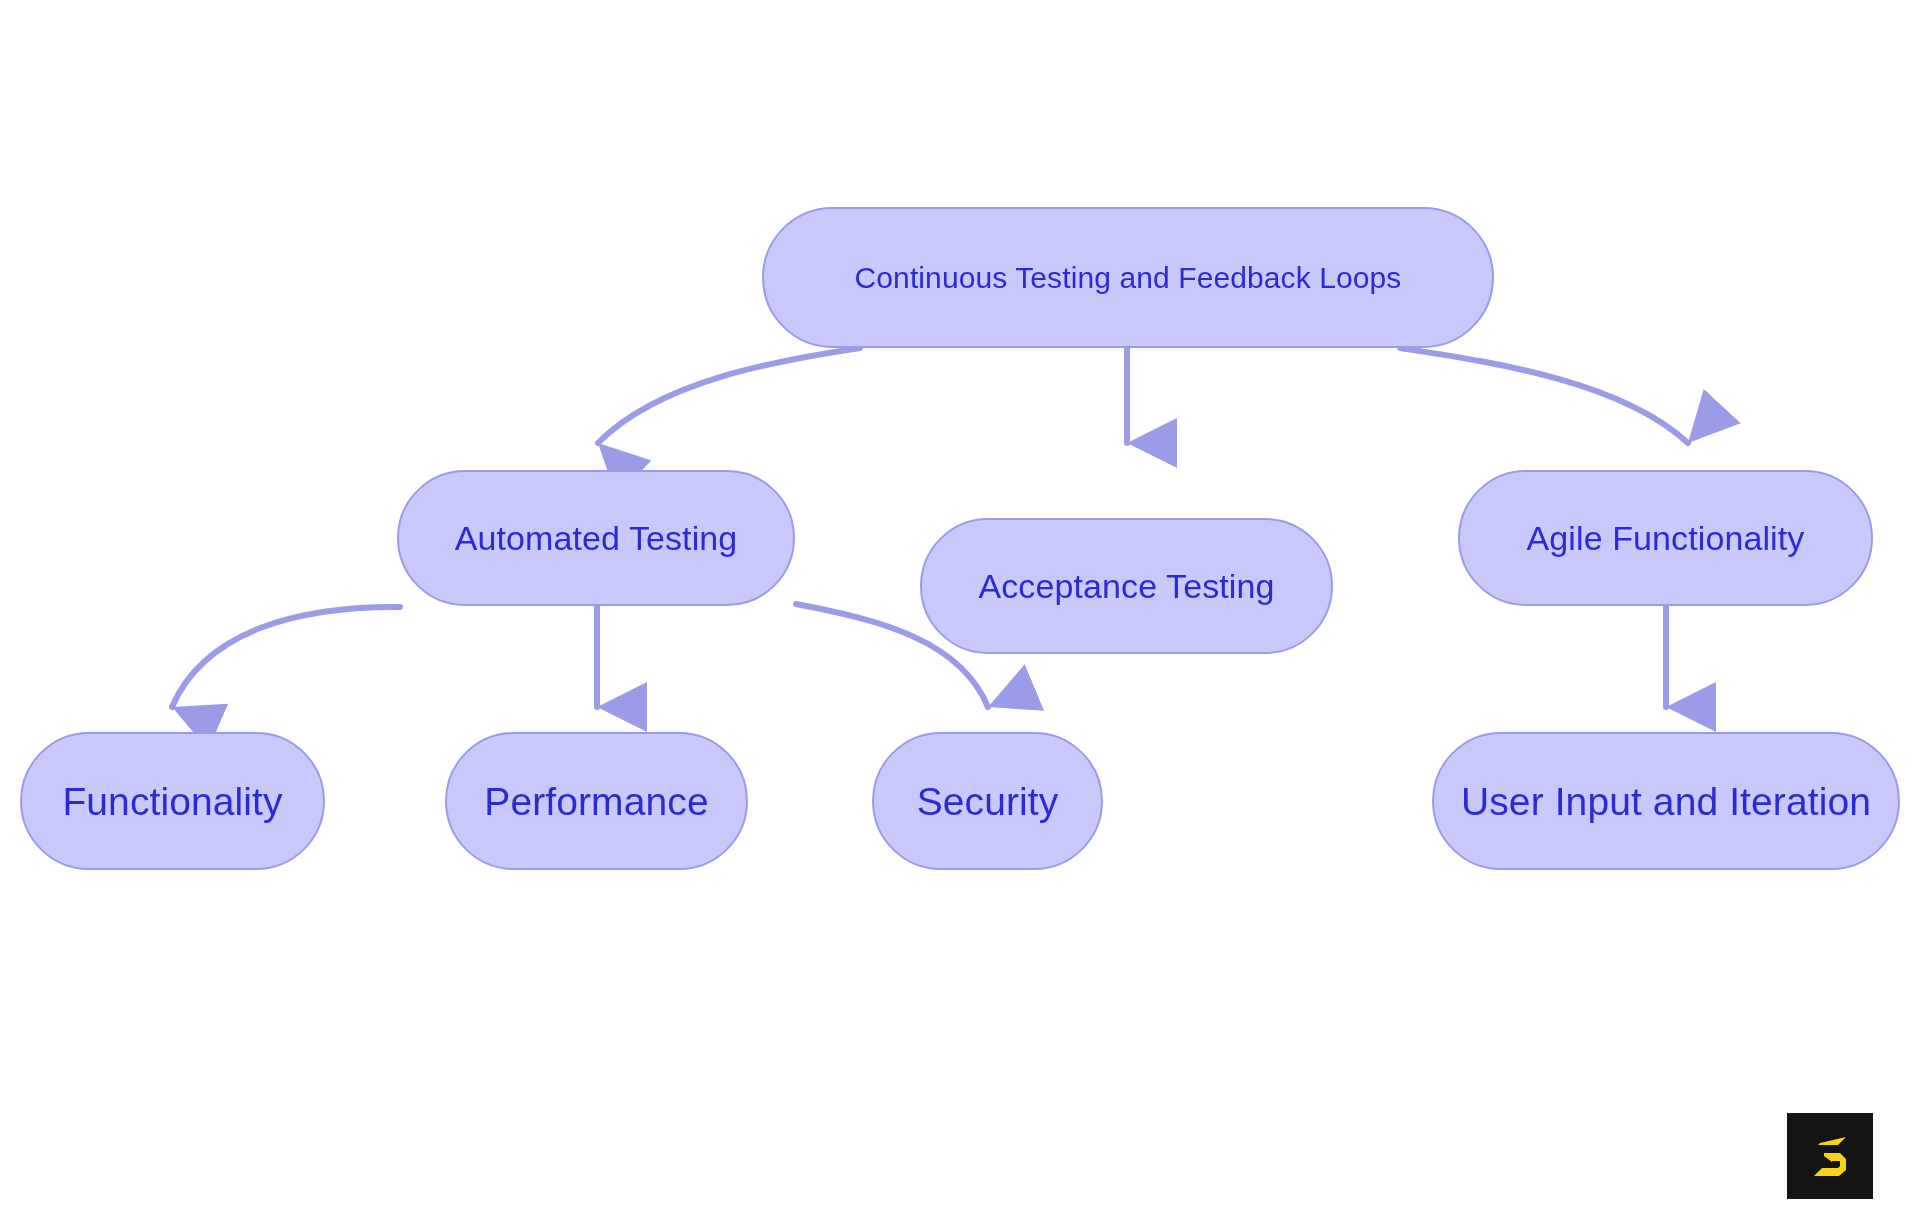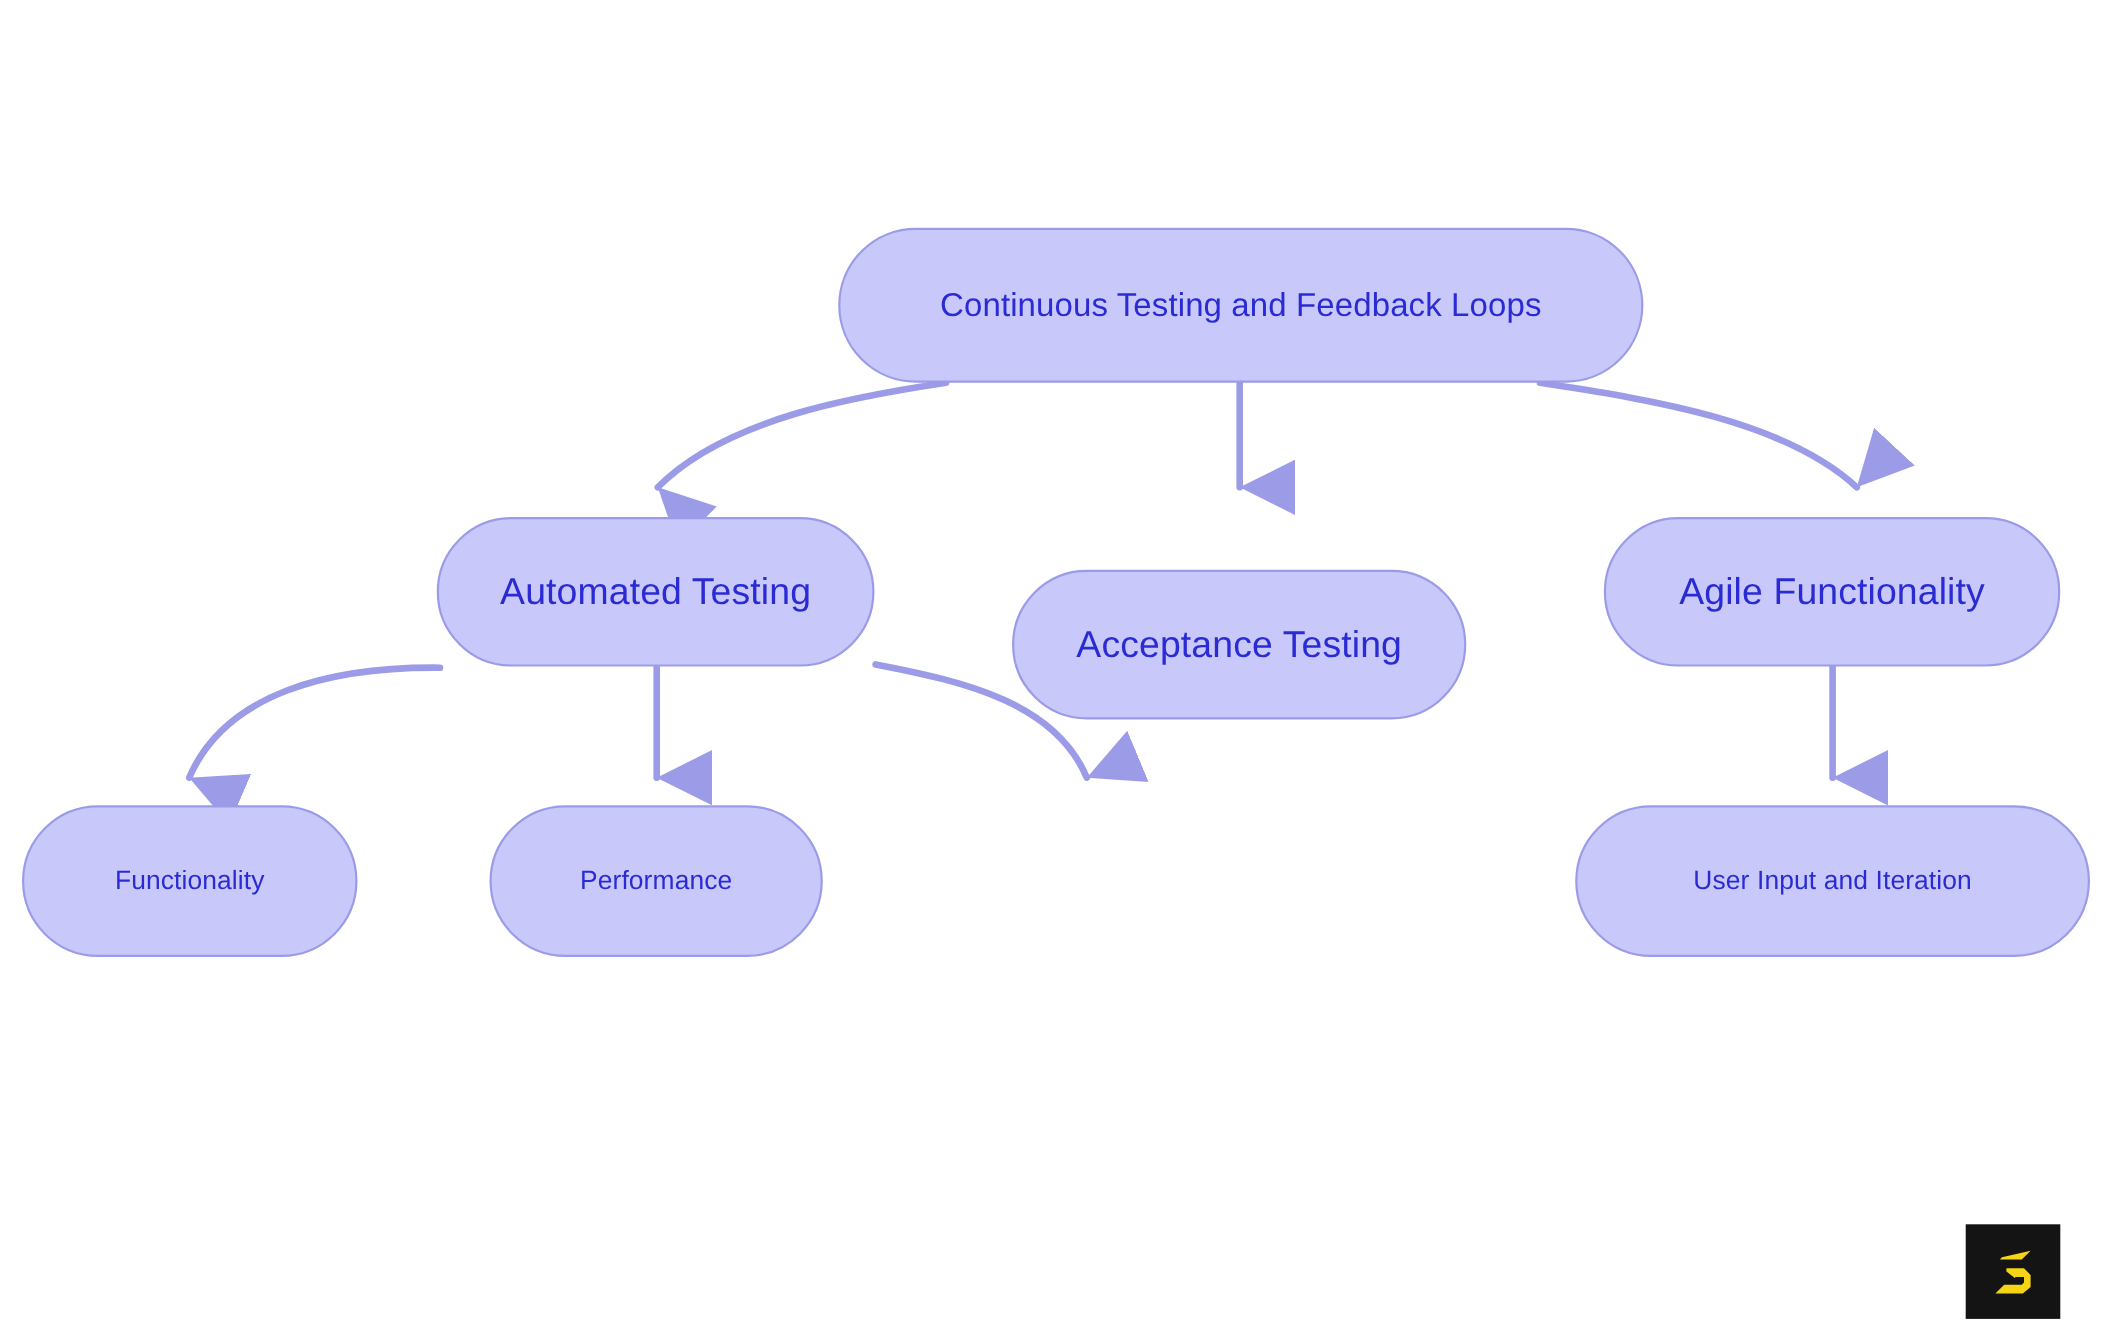--- a/index.html
+++ b/index.html
@@ -54,21 +54,21 @@
   .node-automated-testing   { left: 397px;  top: 470px; width: 398px; }
   .node-acceptance-testing  { left: 920px;  top: 470px; width: 413px; margin-top: 48px; }
   .node-agile-methodologies { left: 1458px; top: 470px; width: 415px; }
   .node-l2 .label { font-size: 34px; }
 
   .node-l3 { height: 138px; }
   .node-functionality        { left: 20px;   top: 732px; width: 305px; }
   .node-performance          { left: 445px;  top: 732px; width: 303px; }
   .node-security             { left: 872px;  top: 732px; width: 231px; }
   .node-user-input-iteration { left: 1432px; top: 732px; width: 468px; }
-  .node-l3 .label { font-size: 24px; }
+  .node-l3 .label { font-size: 39px; }
 
   #watermark {
     position: absolute;
     left: 1787px;
     top: 1113px;
     width: 86px;
     height: 86px;
     background: #141414;
     display: flex;
     align-items: center;
@@ -120,20 +120,23 @@
   </div>
 
   <div class="node node-l3 node-functionality">
     <span class="label">Functionality</span>
   </div>
 
   <div class="node node-l3 node-performance">
     <span class="label">Performance</span>
   </div>
 
+  <div class="node node-l3 node-security">
+    <span class="label">Security</span>
+  </div>
 
   <div class="node node-l3 node-user-input-iteration">
     <span class="label">User Input and Iteration</span>
   </div>
 
   <div id="watermark">
     <svg width="56" height="56" viewBox="0 0 56 56" xmlns="http://www.w3.org/2000/svg">
       <path d="M 44 9 L 36 17 L 16 17 L 12 21 L 12 30 L 21 38 L 30 38 L 30 34 L 22 28 L 22 25 L 38 25 L 44 31 L 44 42 L 37 48 L 12 48 L 20 40 L 36 40 L 38 38 L 38 33 L 30 33 L 30 38 L 21 38 L 12 30 L 12 21 L 18 15 Z" fill="#f5d416"></path>
       <path d="M 44 9 L 36 17 L 17 17 C 14 17, 12 19, 12 22 L 12 29 L 22 38 L 31 38 L 31 33 L 21 26 L 21 25 L 39 25 L 45 31 L 45 43 L 37 49 L 11 49 L 19 41 L 36 41 L 37 40 L 37 34 L 19 34 L 12 28" fill="none" stroke="#f5d416" stroke-width="0"></path>
     </svg>

